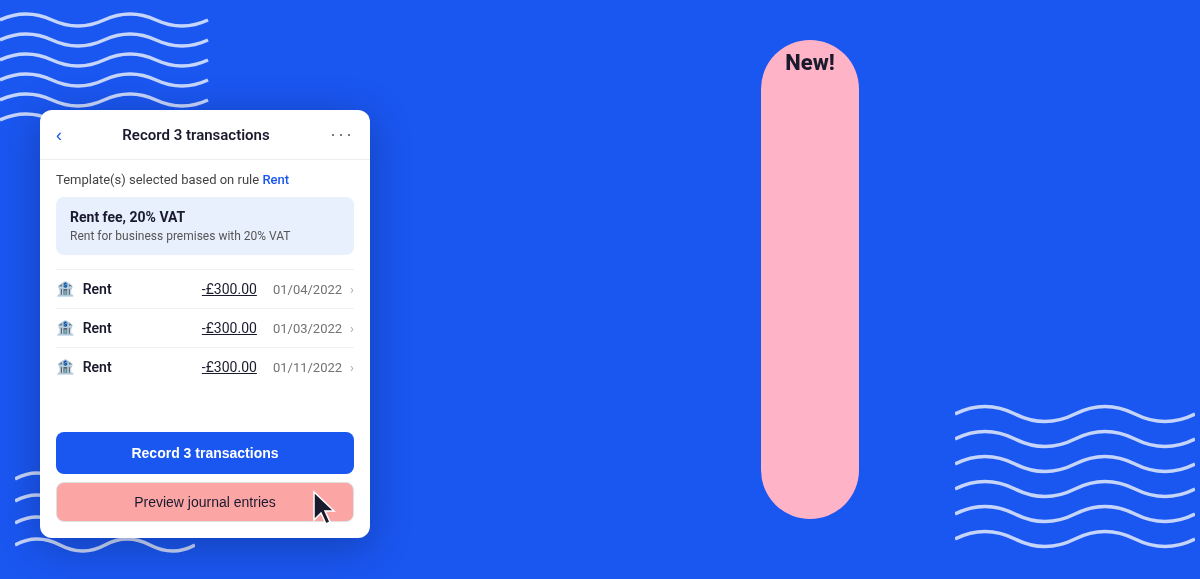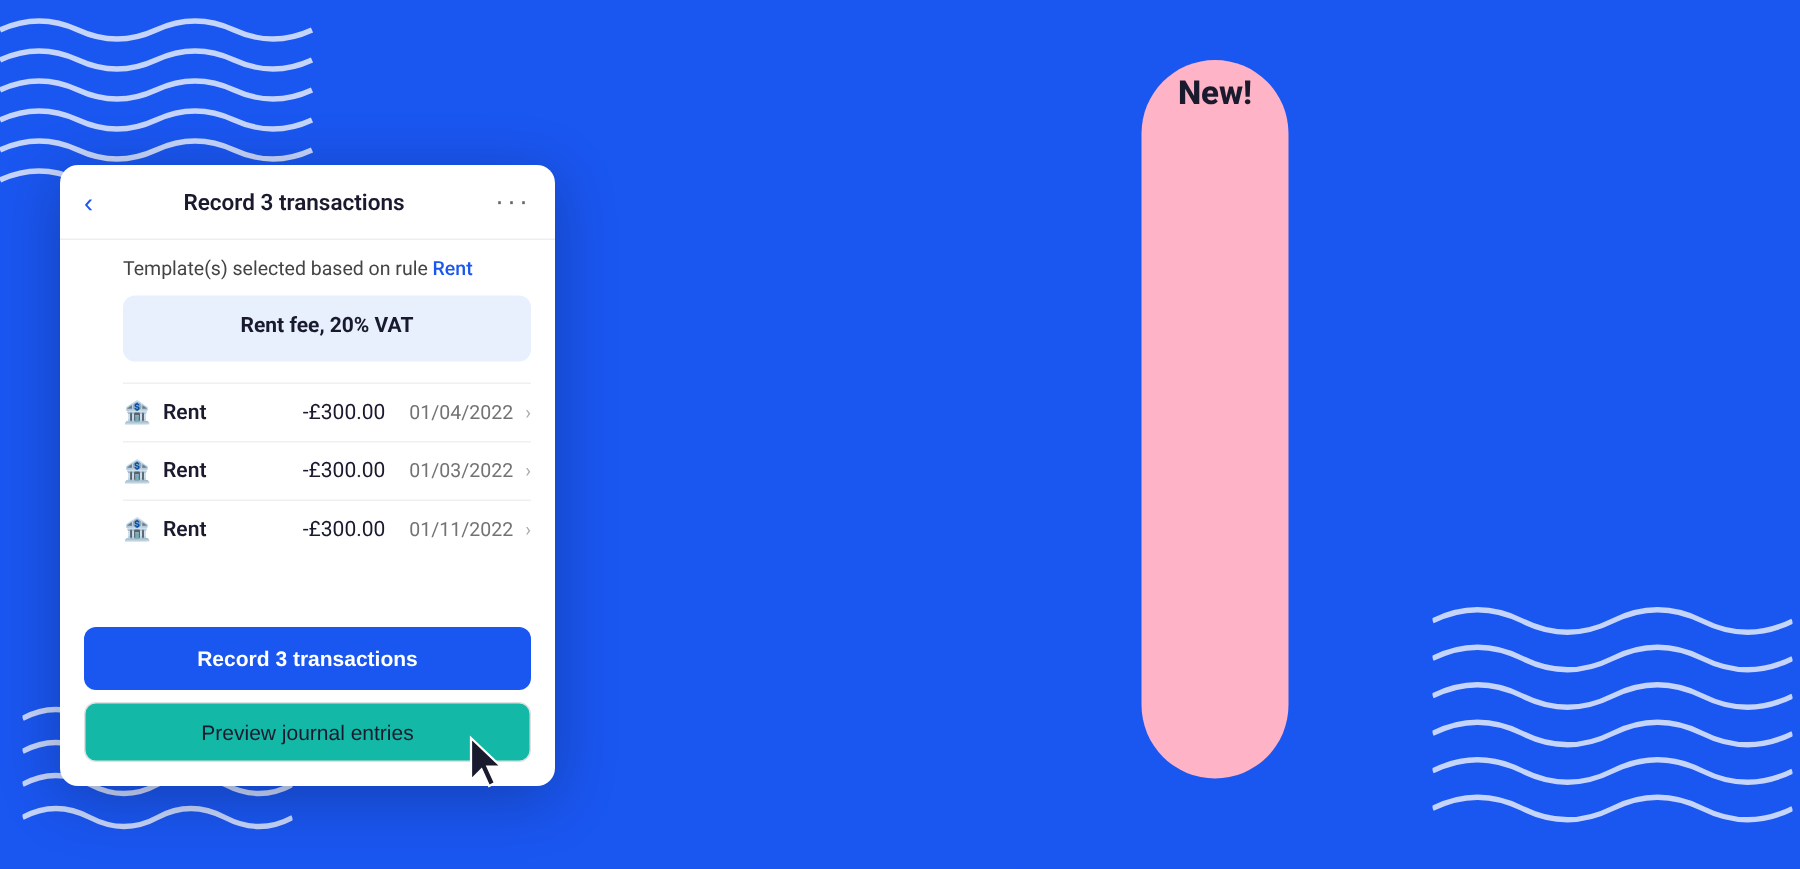--- a/index.html
+++ b/index.html
@@ -101,41 +101,39 @@
       font-size: 18px;
       cursor: pointer;
       background: none;
       border: none;
       padding: 0;
       letter-spacing: 2px;
     }
 
     .panel-body {
       padding: 12px 16px;
-      margin-left: 26px;
     }
 
     .template-info {
       font-size: 13px;
       color: #444;
       margin-bottom: 10px;
     }
 
     .template-link {
       color: #1a56f0;
       text-decoration: none;
       font-weight: 500;
     }
 
     .template-card {
       background: #e8f0fe;
       border-radius: 8px;
       padding: 12px 14px;
       margin-bottom: 14px;
-      text-align: center;
     }
 
     .template-card-title {
       font-size: 14px;
       font-weight: 700;
       color: #1a1a2e;
       margin-bottom: 4px;
     }
 
     .template-card-desc {
@@ -165,20 +163,21 @@
       font-size: 14px;
       font-weight: 600;
       color: #1a1a2e;
       flex: 1;
     }
 
     .transaction-amount {
       font-size: 14px;
       color: #1a1a2e;
       margin-right: 8px;
+      text-decoration: underline;
     }
 
     .transaction-date {
       font-size: 13px;
       color: #737373;
     }
 
     .transaction-chevron {
       color: #aaa;
       font-size: 13px;
@@ -199,21 +198,21 @@
       border-radius: 8px;
       padding: 13px;
       font-size: 14px;
       font-weight: 600;
       cursor: pointer;
       width: 100%;
       text-align: center;
     }
 
     .btn-secondary {
-      background: #14b8a6;
+      background: #fca5a5;
       color: #1a1a2e;
       border: 1px solid #e0e0e0;
       border-radius: 8px;
       padding: 11px;
       font-size: 14px;
       font-weight: 500;
       cursor: pointer;
       width: 100%;
       text-align: center;
     }
@@ -279,20 +278,21 @@
     <button class="panel-more-btn">···</button>
   </div>
 
   <div class="panel-body">
     <div class="template-info">
       <span>Template(s) selected based on rule </span><a class="template-link" href="#">Rent</a>
     </div>
 
     <div class="template-card">
       <div class="template-card-title">Rent fee, 20% VAT</div>
+      <div class="template-card-desc">Rent for business premises with 20% VAT</div>
     </div>
 
     <ul class="transaction-list">
     <li class="transaction-item">
       <span class="transaction-icon">🏦</span>
       <span class="transaction-name">Rent</span>
       <span class="transaction-amount">-£300.00</span>
       <span class="transaction-date">01/04/2022</span>
       <span class="transaction-chevron">›</span>
     </li>

